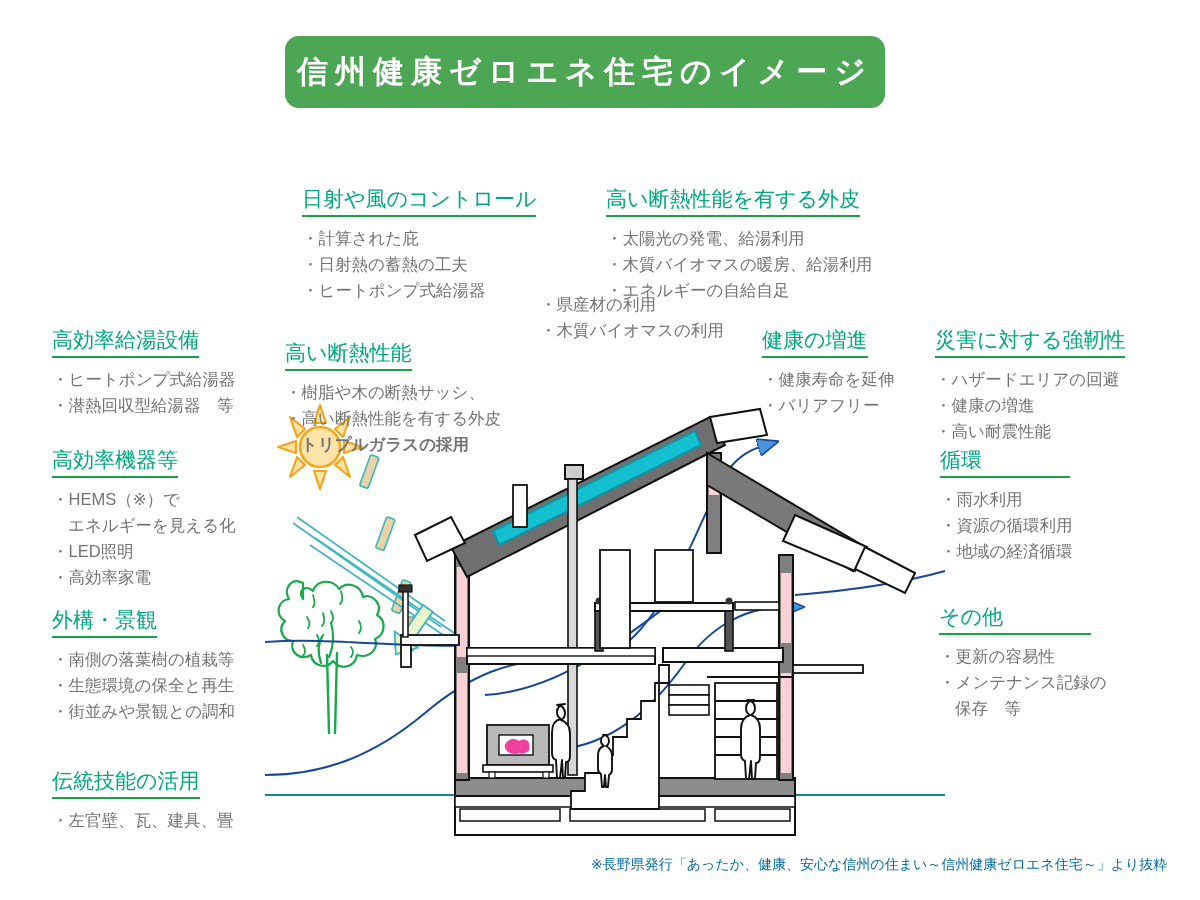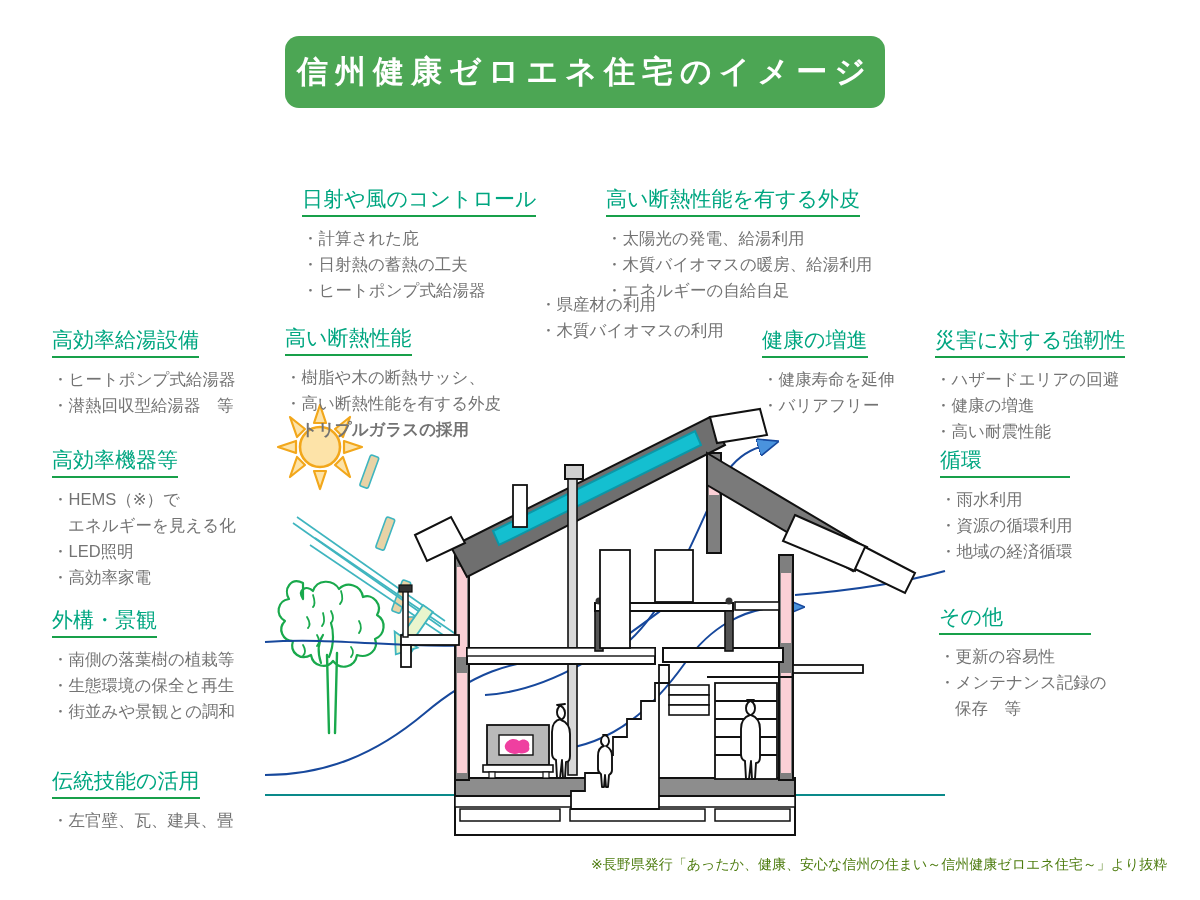--- a/index.html
+++ b/index.html
@@ -52,21 +52,21 @@
     line-height: 1.58;
     white-space: pre-wrap;
     text-indent: 0;
   }
 
   
   .footer-note {
     position: absolute;
     left: 591px; top: 856px;
     font-size: 14px;
-    color: #4d7c0f;
+    color: #0369a1;
     white-space: nowrap;
   }
 
   
   .illus { position: absolute; left: 255px; top: 395px; }
 </style>
 </head>
 <body>
 
 <div id="page">
@@ -283,21 +283,21 @@
     </ul>
   </div>
 
   <div class="block" style="left:52px; top:724px;">
     <div class="block-title">伝統技能の活用</div>
     <ul class="block-list">
       <li>・左官壁、瓦、建具、畳</li>
     </ul>
   </div>
 
-  <div class="block" style="left:285px; top:281px;">
+  <div class="block" style="left:285px; top:296px;">
     <div class="block-title">高い断熱性能</div>
     <ul class="block-list">
       <li>・樹脂や木の断熱サッシ、</li>
       <li>・高い断熱性能を有する外皮</li>
       <li style="padding-left:16px;font-weight:bold;">トリプルガラスの採用</li>
     </ul>
   </div>
 
   <div class="block" style="left:540px; top:283px;">
     <ul class="block-list">

